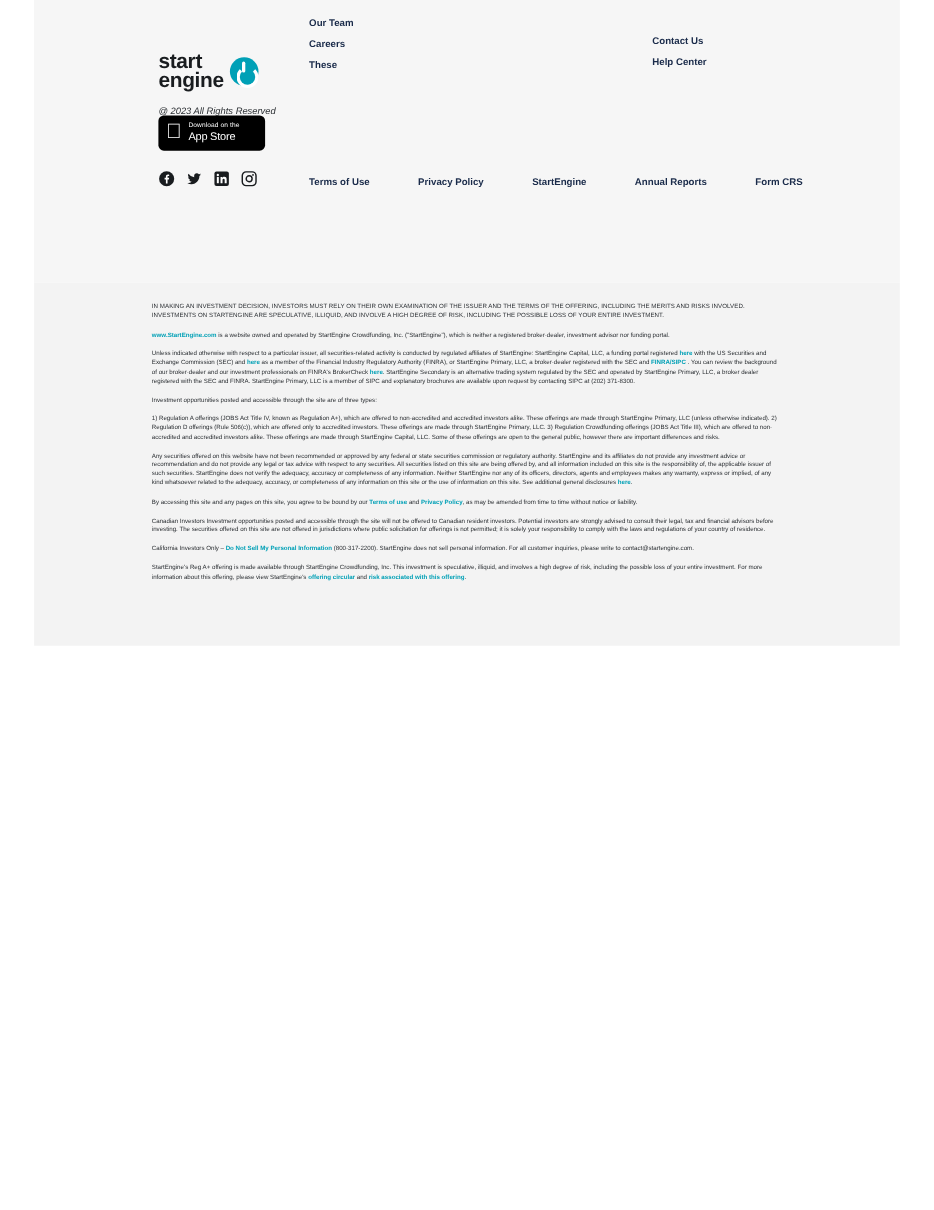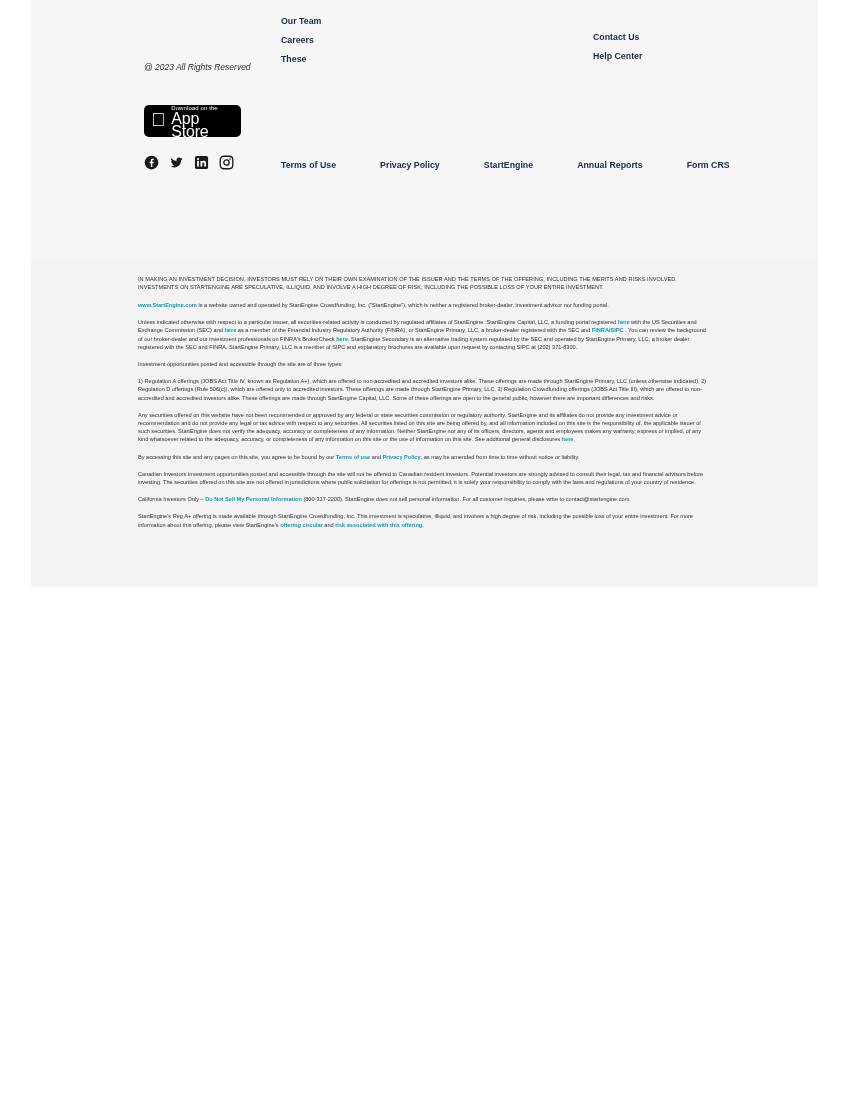--- a/index.html
+++ b/index.html
@@ -97,21 +97,21 @@
     margin-top: -3px;
   }
   .appstore-text { color: #fff; }
   .appstore-text .small {
     font-size: 6px;
     line-height: 7px;
     display: block;
     letter-spacing: 0.1px;
   }
   .appstore-text .big {
-    font-size: 16px;
+    font-size: 10px;
     line-height: 13px;
     display: block;
     font-weight: 500;
     letter-spacing: -0.2px;
   }
 
   .social {
     position: absolute;
     left: 113px;
     top: 155px;
@@ -182,20 +182,27 @@
   }
 </style>
 </head>
 <body>
 
 <div class="page">
 
   <div class="footer-top">
 
     <div class="brand-col">
+      <div class="logo">
+        <div>
+          <div class="logo-text">start</div>
+          <div class="logo-text">engine</div>
+        </div>
+        <div class="logo-mark"></div>
+      </div>
       <div class="copyright">@ 2023 All Rights Reserved</div>
     </div>
 
     <div class="appstore">
       <span class="apple-glyph"></span>
       <span class="appstore-text">
         <span class="small">Download on the</span>
         <span class="big">App Store</span>
       </span>
     </div>

